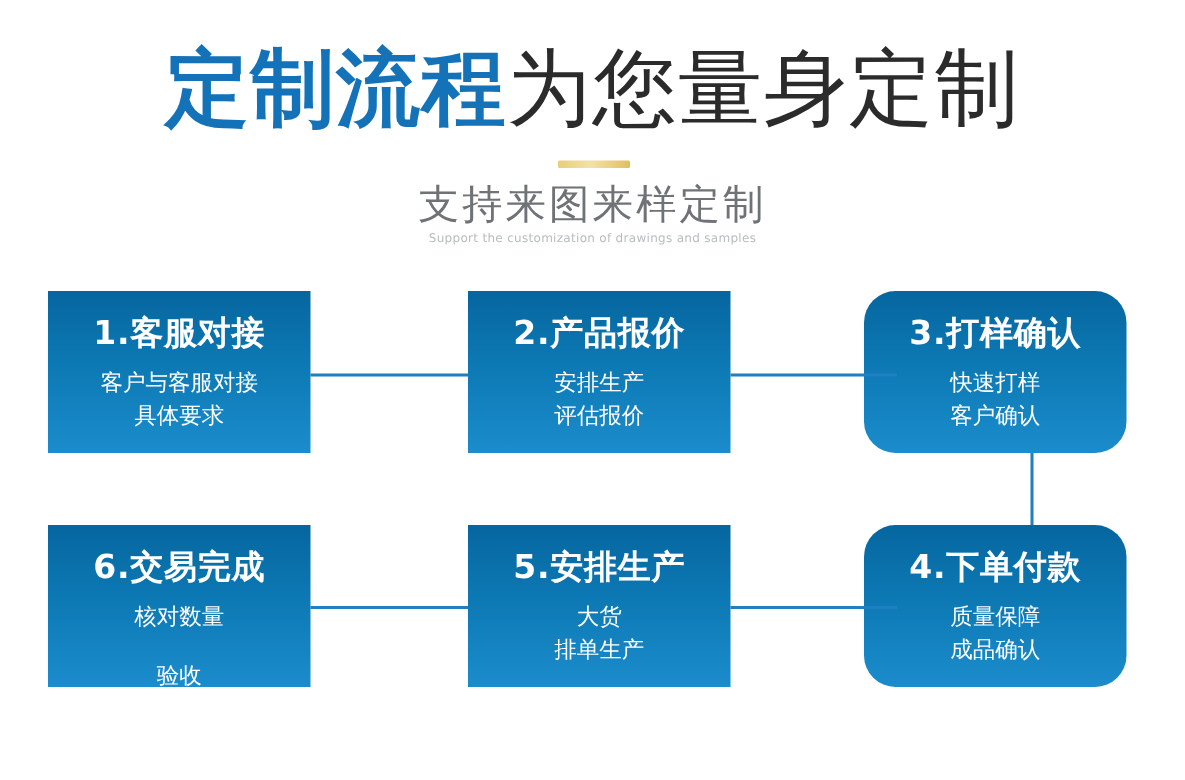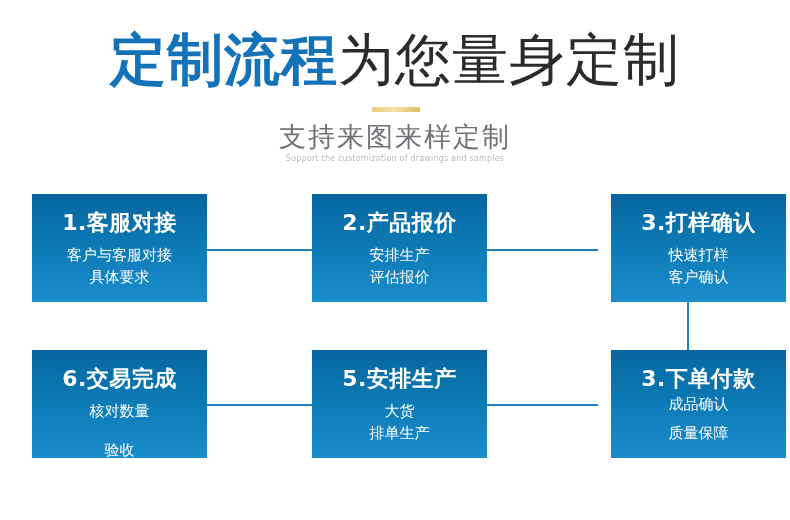--- a/index.html
+++ b/index.html
@@ -109,21 +109,21 @@
     font-size: 15px;
     line-height: 22px;
     white-space: nowrap;
   }
 
   
   .row-top  { top: 194px; }
   .row-bot  { top: 350px; }
   .col-1 { left: 32px; }
   .col-2 { left: 312px; }
-  .col-3 { left: 611px; }
+  .col-3 { left: 576px; border-radius: 21px; }
 
   
   .conn {
     position: absolute;
     background: #1f7fc0;
   }
   .conn-h { height: 2px; }
   .conn-v { width: 2px; }
 
   .conn-1-2 { left: 207px; top: 249px; width: 105px; }
@@ -175,23 +175,23 @@
     <div class="step-desc" style="margin-top:17px">验收</div>
   </div>
 
   <div class="step-box row-bot col-2">
     <div class="step-title">5.安排生产</div>
     <div class="step-desc">大货</div>
     <div class="step-desc" style="margin-top:0">排单生产</div>
   </div>
 
   <div class="step-box row-bot col-3">
-    <div class="step-title">3.下单付款</div>
+    <div class="step-title">4.下单付款</div>
+    <div class="step-desc">质量保障</div>
     <div class="step-desc" style="margin-top:0">成品确认</div>
-    <div class="step-desc">质量保障</div>
   </div>
 
   <div class="conn conn-h conn-1-2"></div>
   <div class="conn conn-h conn-2-3"></div>
   <div class="conn conn-v conn-3-4"></div>
   <div class="conn conn-h conn-4-5"></div>
   <div class="conn conn-h conn-5-6"></div>
 
 </div>
 

